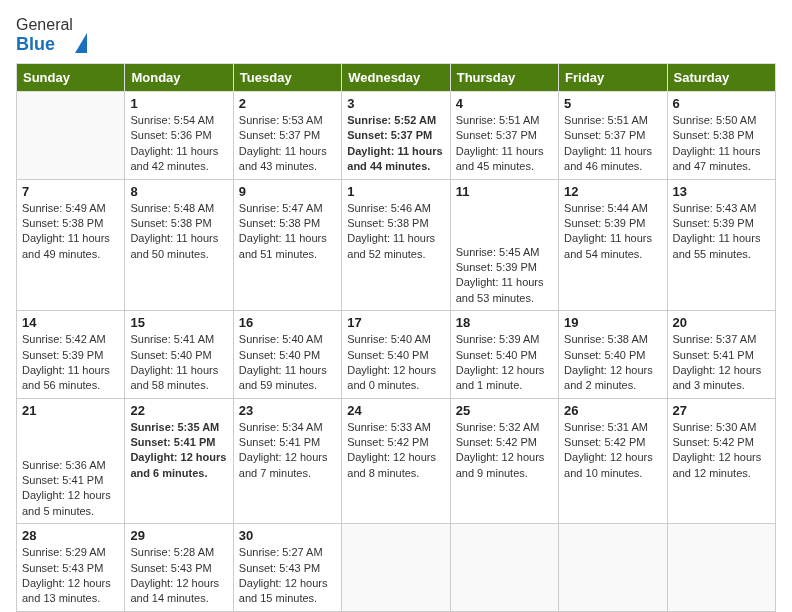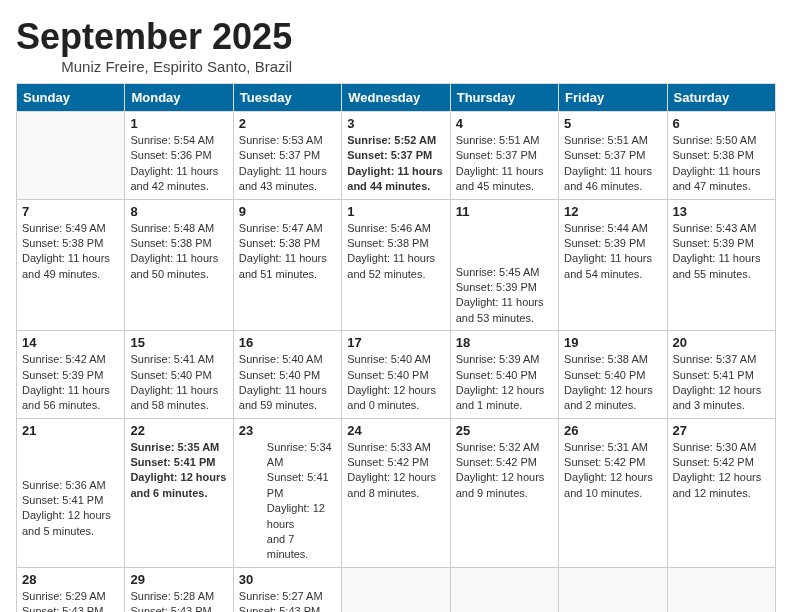--- a/index.html
+++ b/index.html
@@ -42,21 +42,21 @@
     .location {
       font-size: 15px;
       color: #444;
     }
     table {
       width: 100%;
       border-collapse: collapse;
       font-size: 11px;
     }
     thead tr th {
-      background: #0369a1;
+      background: #4d7c0f;
       color: #fff;
       text-align: left;
       padding: 6px 6px;
       font-size: 13px;
       font-weight: bold;
       border: 1px solid #ddd;
     }
     tbody tr td {
       border: 1px solid #ccc;
       vertical-align: top;
@@ -77,23 +77,25 @@
       line-height: 1.4;
     }
     .empty-cell {
       background: #f9f9f9;
     }
   </style>
 </head>
 <body>
 
 <div class="header">
-  <div class="title-block">
-    <div class="month-title">September 2025</div>
-    <div class="location">Muniz Freire, Espirito Santo, Brazil</div>
+  <div class="logo">
+    <div>
+      <span class="logo-general">General</span><span class="logo-triangle"></span><br>
+      <span class="logo-blue" style="font-size:18px;font-weight:bold;">Blue</span>
+    </div>
   </div>
 </div>
 
 <table>
   <thead>
     <tr id="thead-row">
         <th>Sunday</th>
         <th>Monday</th>
         <th>Tuesday</th>
         <th>Wednesday</th>
@@ -260,21 +262,21 @@
         </td>
         <td>
           <span class="day-number">22</span>
           <div class="day-info" style="white-space: pre-line; font-weight: bold;">Sunrise: 5:35 AM
 Sunset: 5:41 PM
 Daylight: 12 hours
 and 6 minutes.</div>
         </td>
         <td>
           <span class="day-number">23</span>
-          <div class="day-info" style="white-space: pre-line; margin-left: 28px;">Sunrise: 5:34 AM
+          <div class="day-info" style="white-space: pre-line;">Sunrise: 5:34 AM
 Sunset: 5:41 PM
 Daylight: 12 hours
 and 7 minutes.</div>
         </td>
         <td>
           <span class="day-number">24</span>
           <div class="day-info" style="white-space: pre-line;">Sunrise: 5:33 AM
 Sunset: 5:42 PM
 Daylight: 12 hours
 and 8 minutes.</div>

